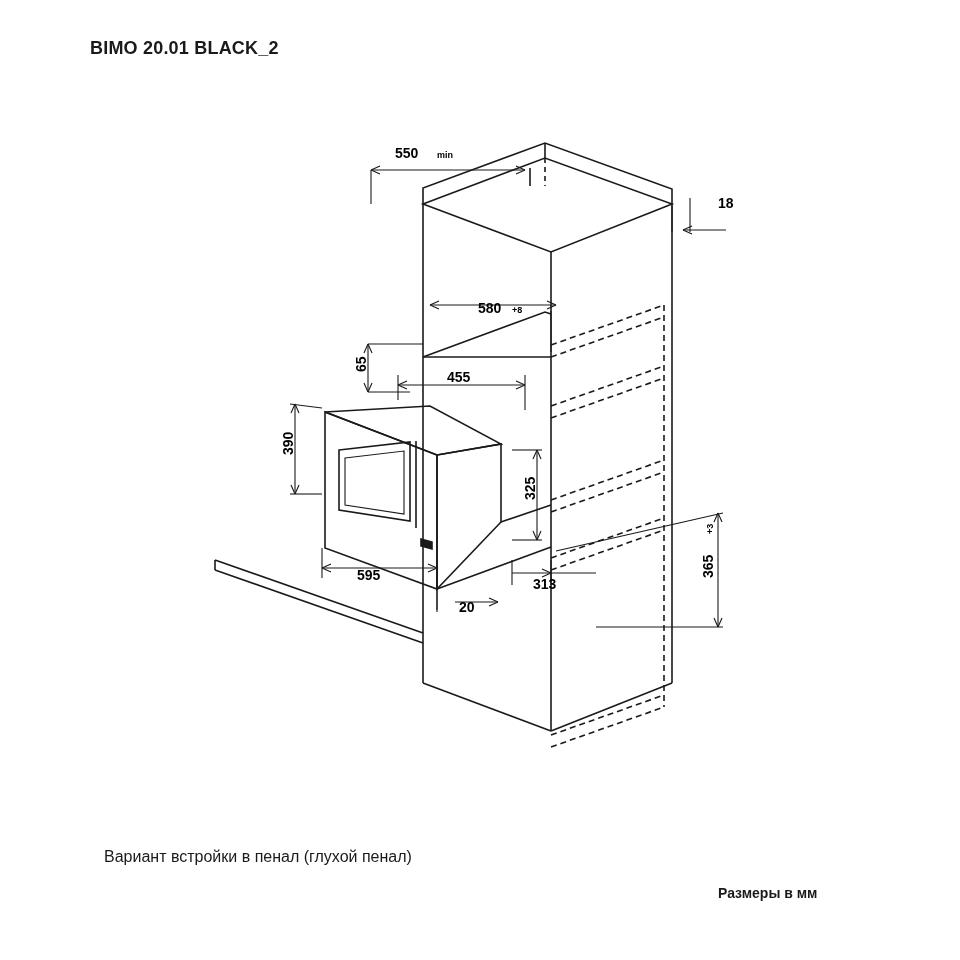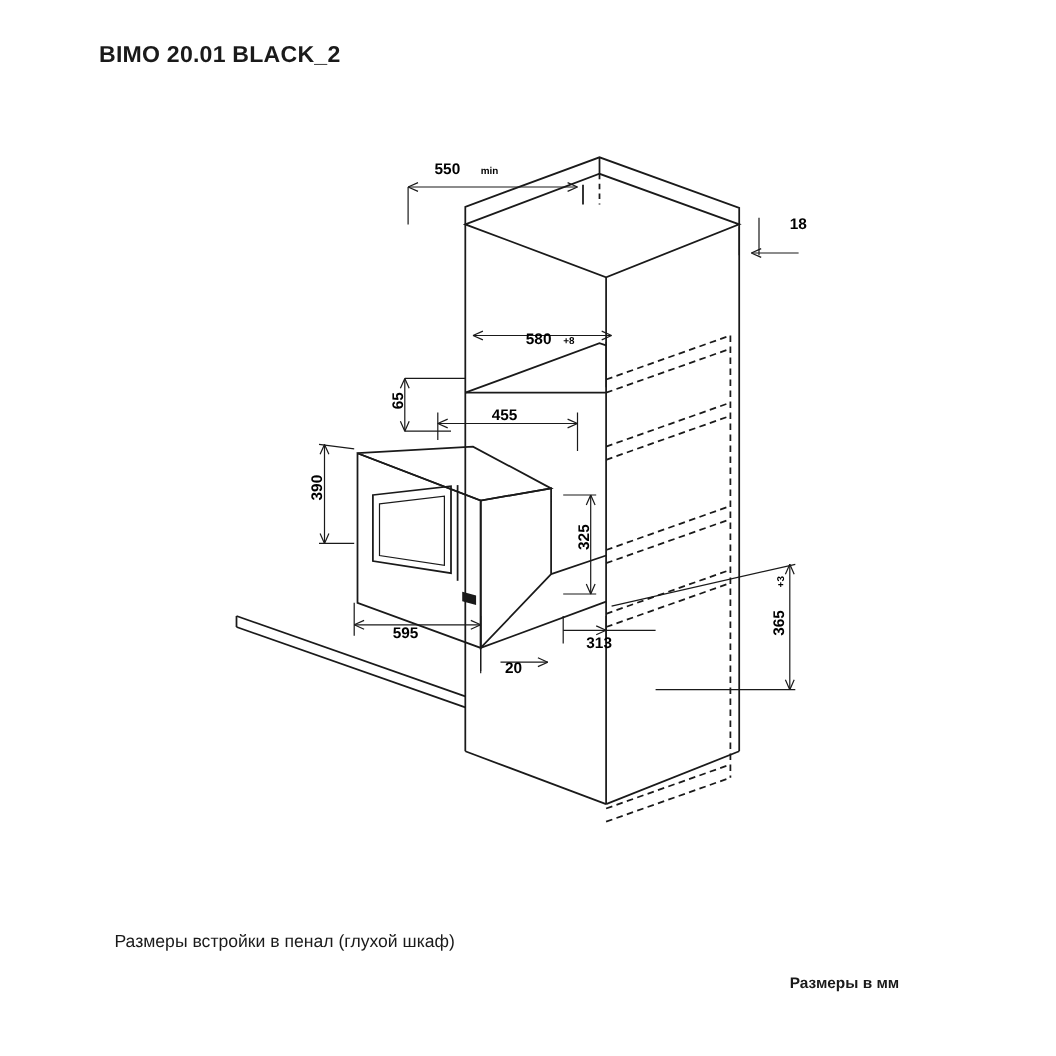--- a/index.html
+++ b/index.html
@@ -17,21 +17,21 @@
   }
   .page {
     position: relative;
     width: 960px;
     height: 960px;
   }
   .title {
     position: absolute;
     left: 90px;
     top: 38px;
-    font-size: 21px;
+    font-size: 18px;
     font-weight: bold;
     letter-spacing: 0.2px;
     color: #1a1a1a;
   }
   .caption-left {
     position: absolute;
     left: 104px;
     top: 848px;
     font-size: 16px;
     color: #1a1a1a;
@@ -234,16 +234,16 @@
 
       <text class="dimtext" x="459" y="612">20</text>
 
       <text class="dimtext" x="533" y="589">313</text>
 
       <text class="dimtext" x="713" y="578" transform="rotate(-90 713 578)">365</text>
       <text class="dimsub" x="713" y="534" transform="rotate(-90 713 534)">+3</text>
     </g>
   </svg>
 
-  <div class="caption-left">Размеры встройки в пенал (глухой шкаф)</div>
+  <div class="caption-left">Вариант встройки в пенал (глухой пенал)</div>
   <div class="caption-right">Размеры в мм</div>
 
 </div>
 
 </body></html>

